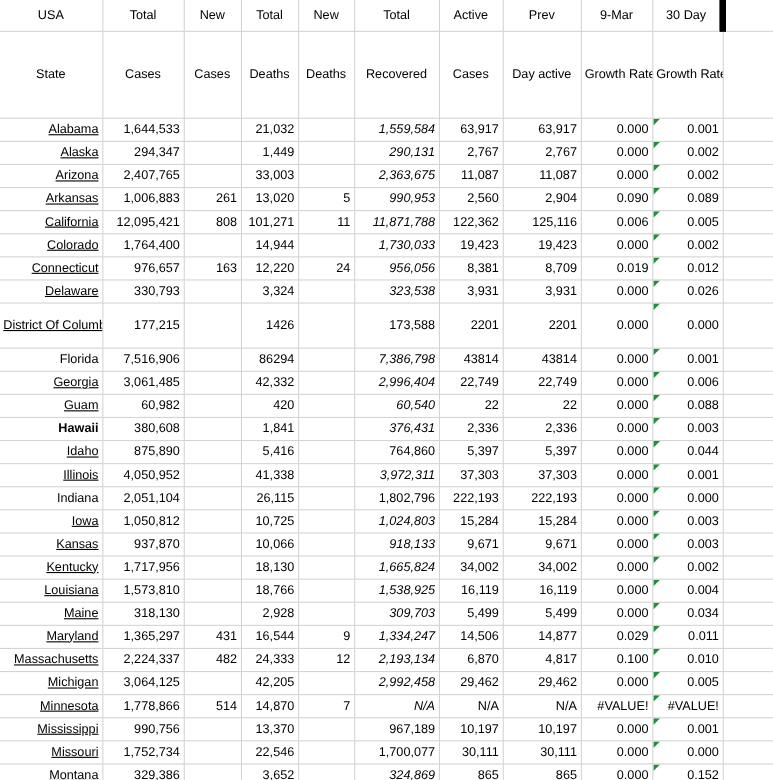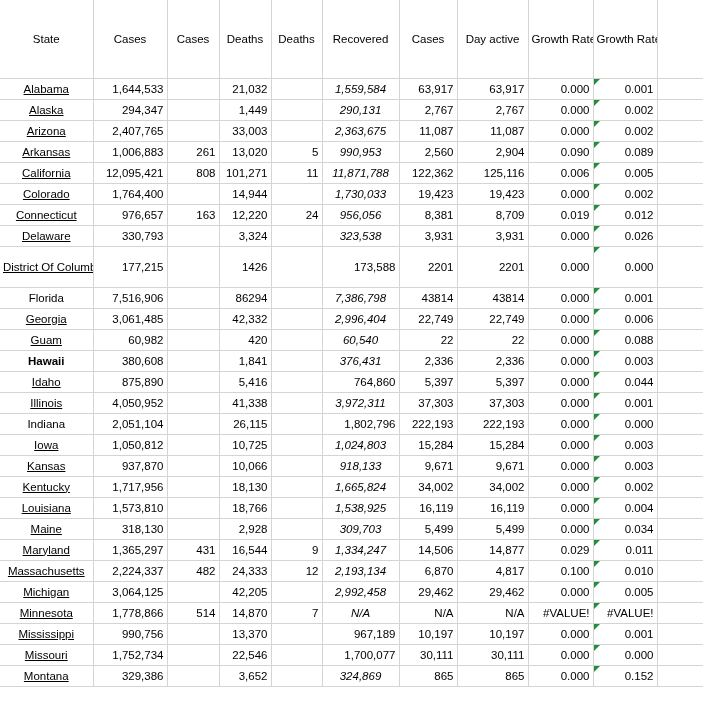--- a/index.html
+++ b/index.html
@@ -62,37 +62,37 @@
     white-space: normal;
     line-height: 14px;
     margin-left: 14px;
   }
 
   
   tr.datarow td { height: 20px; }
   tr.datarow.tall td { height: 40px; }
 
   .state {
-    text-align: center;
+    text-align: right;
     white-space: normal;
     line-height: 15px;
   }
   .state .lnk {
     text-decoration: underline;
   }
   .state .plain {
     text-decoration: none;
   }
   .state.bold { font-weight: bold; margin-top: 32px; }
 
   .num {
     text-align: right;
     font-weight: bold;
   }
-  .num.ital { font-style: italic; text-align: center; }
+  .num.ital { font-style: italic; }
   .num.light { font-weight: normal; margin-left: 20px; }
 
   
   td.c30 {
     position: relative;
     border-right: 6px solid #000000;
   }
   td.c30 .tri {
     position: absolute;
     top: 0;
@@ -119,20 +119,33 @@
         <col class="c-tdeaths">
       <col class="c-ndeaths">
         <col class="c-recov">
         <col class="c-active">
         <col class="c-prev">
       <col class="c-gr">
         <col class="c-30d">
         <col class="c-tail">
     </colgroup>
     <tbody id="table-body">
+      <tr class="hdr-top">
+        <td class="hdr-cell">USA</td>
+        <td class="hdr-cell">Total</td>
+        <td class="hdr-cell">New</td>
+        <td class="hdr-cell">Total</td>
+        <td class="hdr-cell">New</td>
+        <td class="hdr-cell">Total</td>
+        <td class="hdr-cell">Active</td>
+        <td class="hdr-cell">Prev</td>
+        <td class="hdr-cell">9-Mar</td>
+        <td class="hdr-cell c30">30 Day</td>
+        <td class="hdr-cell tail"></td>
+      </tr>
       <tr class="hdr-sub">
         <td class="hdr-sub-cell">State</td>
         <td class="hdr-sub-cell">Cases</td>
         <td class="hdr-sub-cell">Cases</td>
         <td class="hdr-sub-cell">Deaths</td>
         <td class="hdr-sub-cell">Deaths</td>
         <td class="hdr-sub-cell">Recovered</td>
         <td class="hdr-sub-cell">Cases</td>
         <td class="hdr-sub-cell">Day active</td>
         <td class="hdr-sub-cell">Growth Rate</td>

